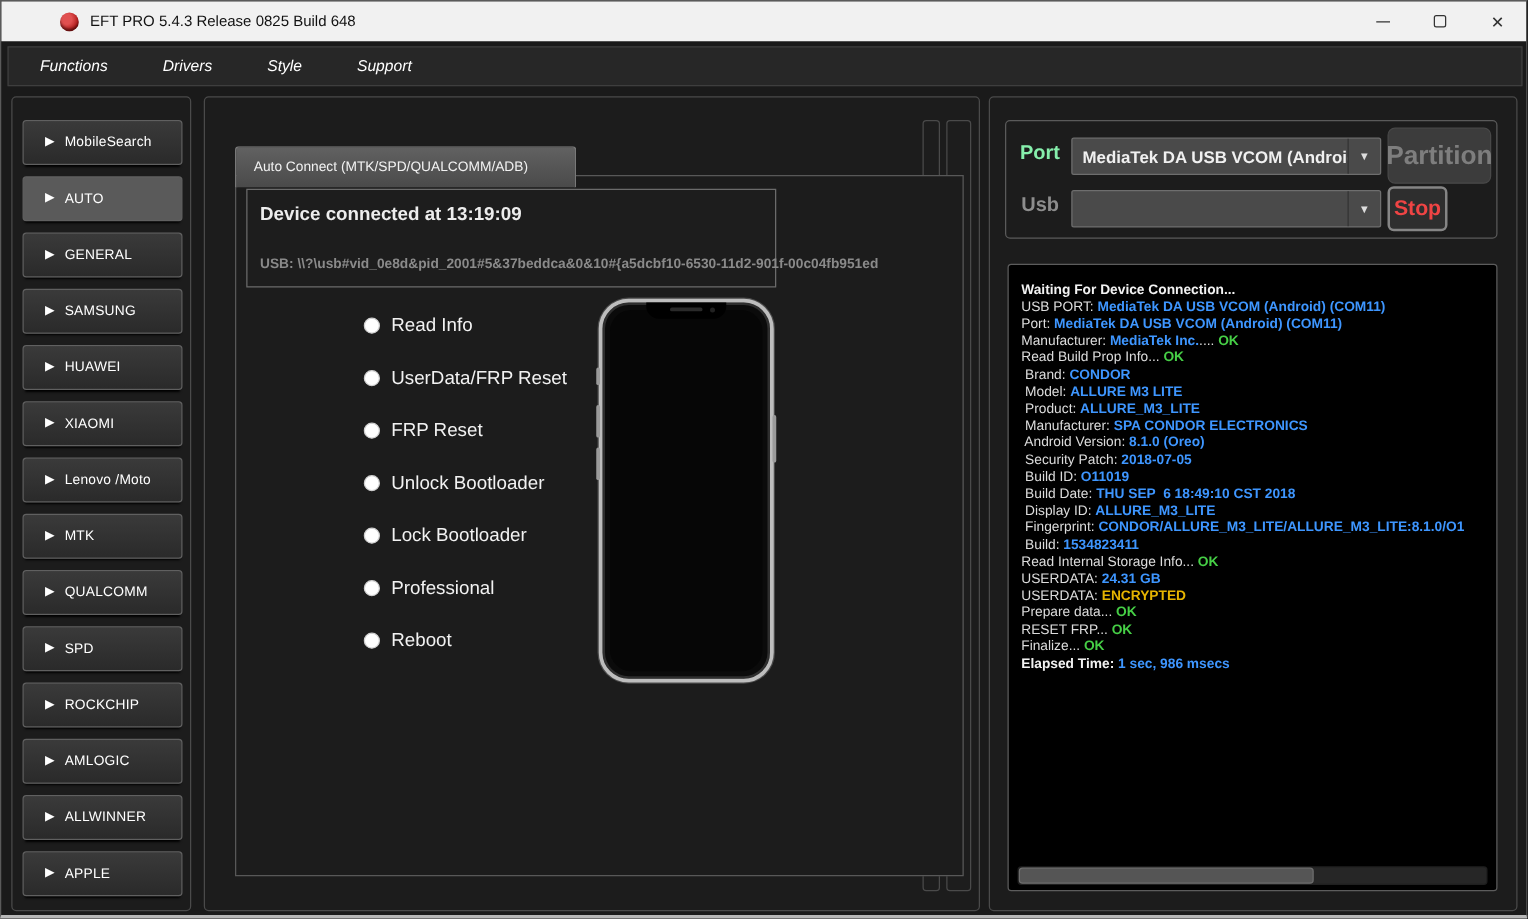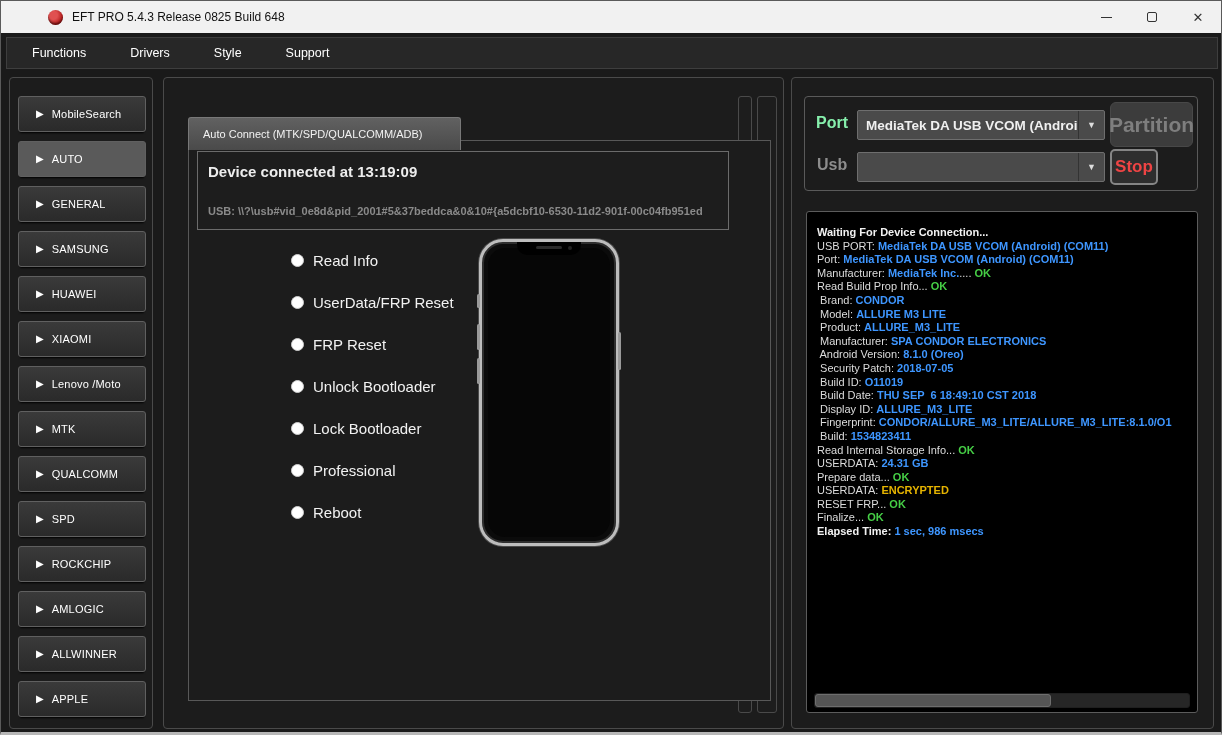--- a/index.html
+++ b/index.html
@@ -19,21 +19,21 @@
   #win-controls { margin-left:auto; display:flex; height:100%; }
   .win-btn { width:46px; height:100%; display:flex; align-items:center; justify-content:center; color:#333; }
   #min-glyph { display:block; width:11px; height:0; border-top:1px solid #333; }
   #max-glyph { display:block; width:10px; height:10px; border:1px solid #333; border-radius:2px; }
   #close-glyph { font-size:13px; line-height:1; }
 
   
   #menubar { position:absolute; left:5px; top:36px; width:1212px; height:32px;
              background:#272727; border:1px solid #3e3e3e; display:flex; align-items:center;
              padding-left:10px; }
-  .menu-item { color:#fff; font-size:12.5px; padding:6px 15px; margin-right:14px; cursor:default; }
+  .menu-item { color:#fff; font-size:12.5px; padding:6px 15px; margin-right:14px; cursor:default;font-style:italic; }
 
   
   .groupbox { border:1px solid #4a4a4a; border-radius:4px; background:#1c1c1c; }
 
   
   #sidebar-group { left:8px; top:76px; width:144px; height:652px; }
   #sidebar-list { position:absolute; left:8px; top:18px; width:128px; }
   .sbtn { height:36px; margin-bottom:9px; background:linear-gradient(#3a3a3a,#2a2a2a);
           border:1px solid #606060; border-radius:3px; display:flex; align-items:center;
           padding-left:17px; box-shadow:0 3px 2px -2px #000; cursor:pointer; }
@@ -42,21 +42,21 @@
   .sblabel { color:#fff; font-size:11px; letter-spacing:.2px; }
 
   
   #main-group { left:162px; top:76px; width:621px; height:652px; }
   #main-tab { left:187px; top:106px; width:273px; height:33px;
               background:linear-gradient(#616161,#4a4a4a); border:1px solid #787878; border-bottom:none;
               border-radius:3px 3px 0 0; display:flex; align-items:center; padding-left:14px;
               color:#f2f2f2; font-size:11px; z-index:2;margin-top:10px; }
   #tab-panel { left:187px; top:139px; width:583px; height:561px; border:1px solid #585858;
                background:#1c1c1c; z-index:1; }
-  #info-box { left:196px; top:150px; width:532px; height:79px; border:1px solid #6b6b6b;
+  #info-box { left:196px; top:150px; width:424px; height:79px; border:1px solid #6b6b6b;
               background:#1d1d1d; z-index:3; }
   #device-status { position:absolute; left:10px; top:11px; font-size:15px; font-weight:bold; color:#ededed; }
   #usb-path { position:absolute; left:10px; top:53px; width:512px; font-size:11px; font-weight:bold;
               color:#8a8a8a; white-space:nowrap; overflow:hidden; }
 
   #operations-list { left:290px; top:238px; width:185px; z-index:3; }
   .op-row { height:42px; display:flex; align-items:center; cursor:pointer; }
   .radio { width:13px; height:13px; border-radius:50%; background:#fff; border:1px solid #cfcfcf;
            margin-right:9px; flex:0 0 auto; }
   .op-label { color:#f2f2f2; font-size:15px; white-space:nowrap; }
@@ -287,22 +287,22 @@
         <div class="log-line"><span class="s-w"> Manufacturer: </span><span class="s-b">SPA CONDOR ELECTRONICS</span></div>
         <div class="log-line"><span class="s-w"> Android Version: </span><span class="s-b">8.1.0 (Oreo)</span></div>
         <div class="log-line"><span class="s-w"> Security Patch: </span><span class="s-b">2018-07-05</span></div>
         <div class="log-line"><span class="s-w"> Build ID: </span><span class="s-b">O11019</span></div>
         <div class="log-line"><span class="s-w"> Build Date: </span><span class="s-b">THU SEP  6 18:49:10 CST 2018</span></div>
         <div class="log-line"><span class="s-w"> Display ID: </span><span class="s-b">ALLURE_M3_LITE</span></div>
         <div class="log-line"><span class="s-w"> Fingerprint: </span><span class="s-b">CONDOR/ALLURE_M3_LITE/ALLURE_M3_LITE:8.1.0/O1</span></div>
         <div class="log-line"><span class="s-w"> Build: </span><span class="s-b">1534823411</span></div>
         <div class="log-line"><span class="s-w">Read Internal Storage Info... </span><span class="s-g">OK</span></div>
         <div class="log-line"><span class="s-w">USERDATA: </span><span class="s-b">24.31 GB</span></div>
+        <div class="log-line"><span class="s-w">USERDATA: </span><span class="s-y">ENCRYPTED</span></div>
         <div class="log-line"><span class="s-w">Prepare data... </span><span class="s-g">OK</span></div>
-        <div class="log-line"><span class="s-w">USERDATA: </span><span class="s-y">ENCRYPTED</span></div>
         <div class="log-line"><span class="s-w">RESET FRP... </span><span class="s-g">OK</span></div>
         <div class="log-line"><span class="s-w">Finalize... </span><span class="s-g">OK</span></div>
         <div class="log-line"><span class="s-wb">Elapsed Time: </span><span class="s-b">1 sec, 986 msecs</span></div>
       </div>
     <div id="log-scrollbar">
       <div id="progress-thumb" style="width: 63%;"></div>
     </div>
   </div>
 
 </div>

